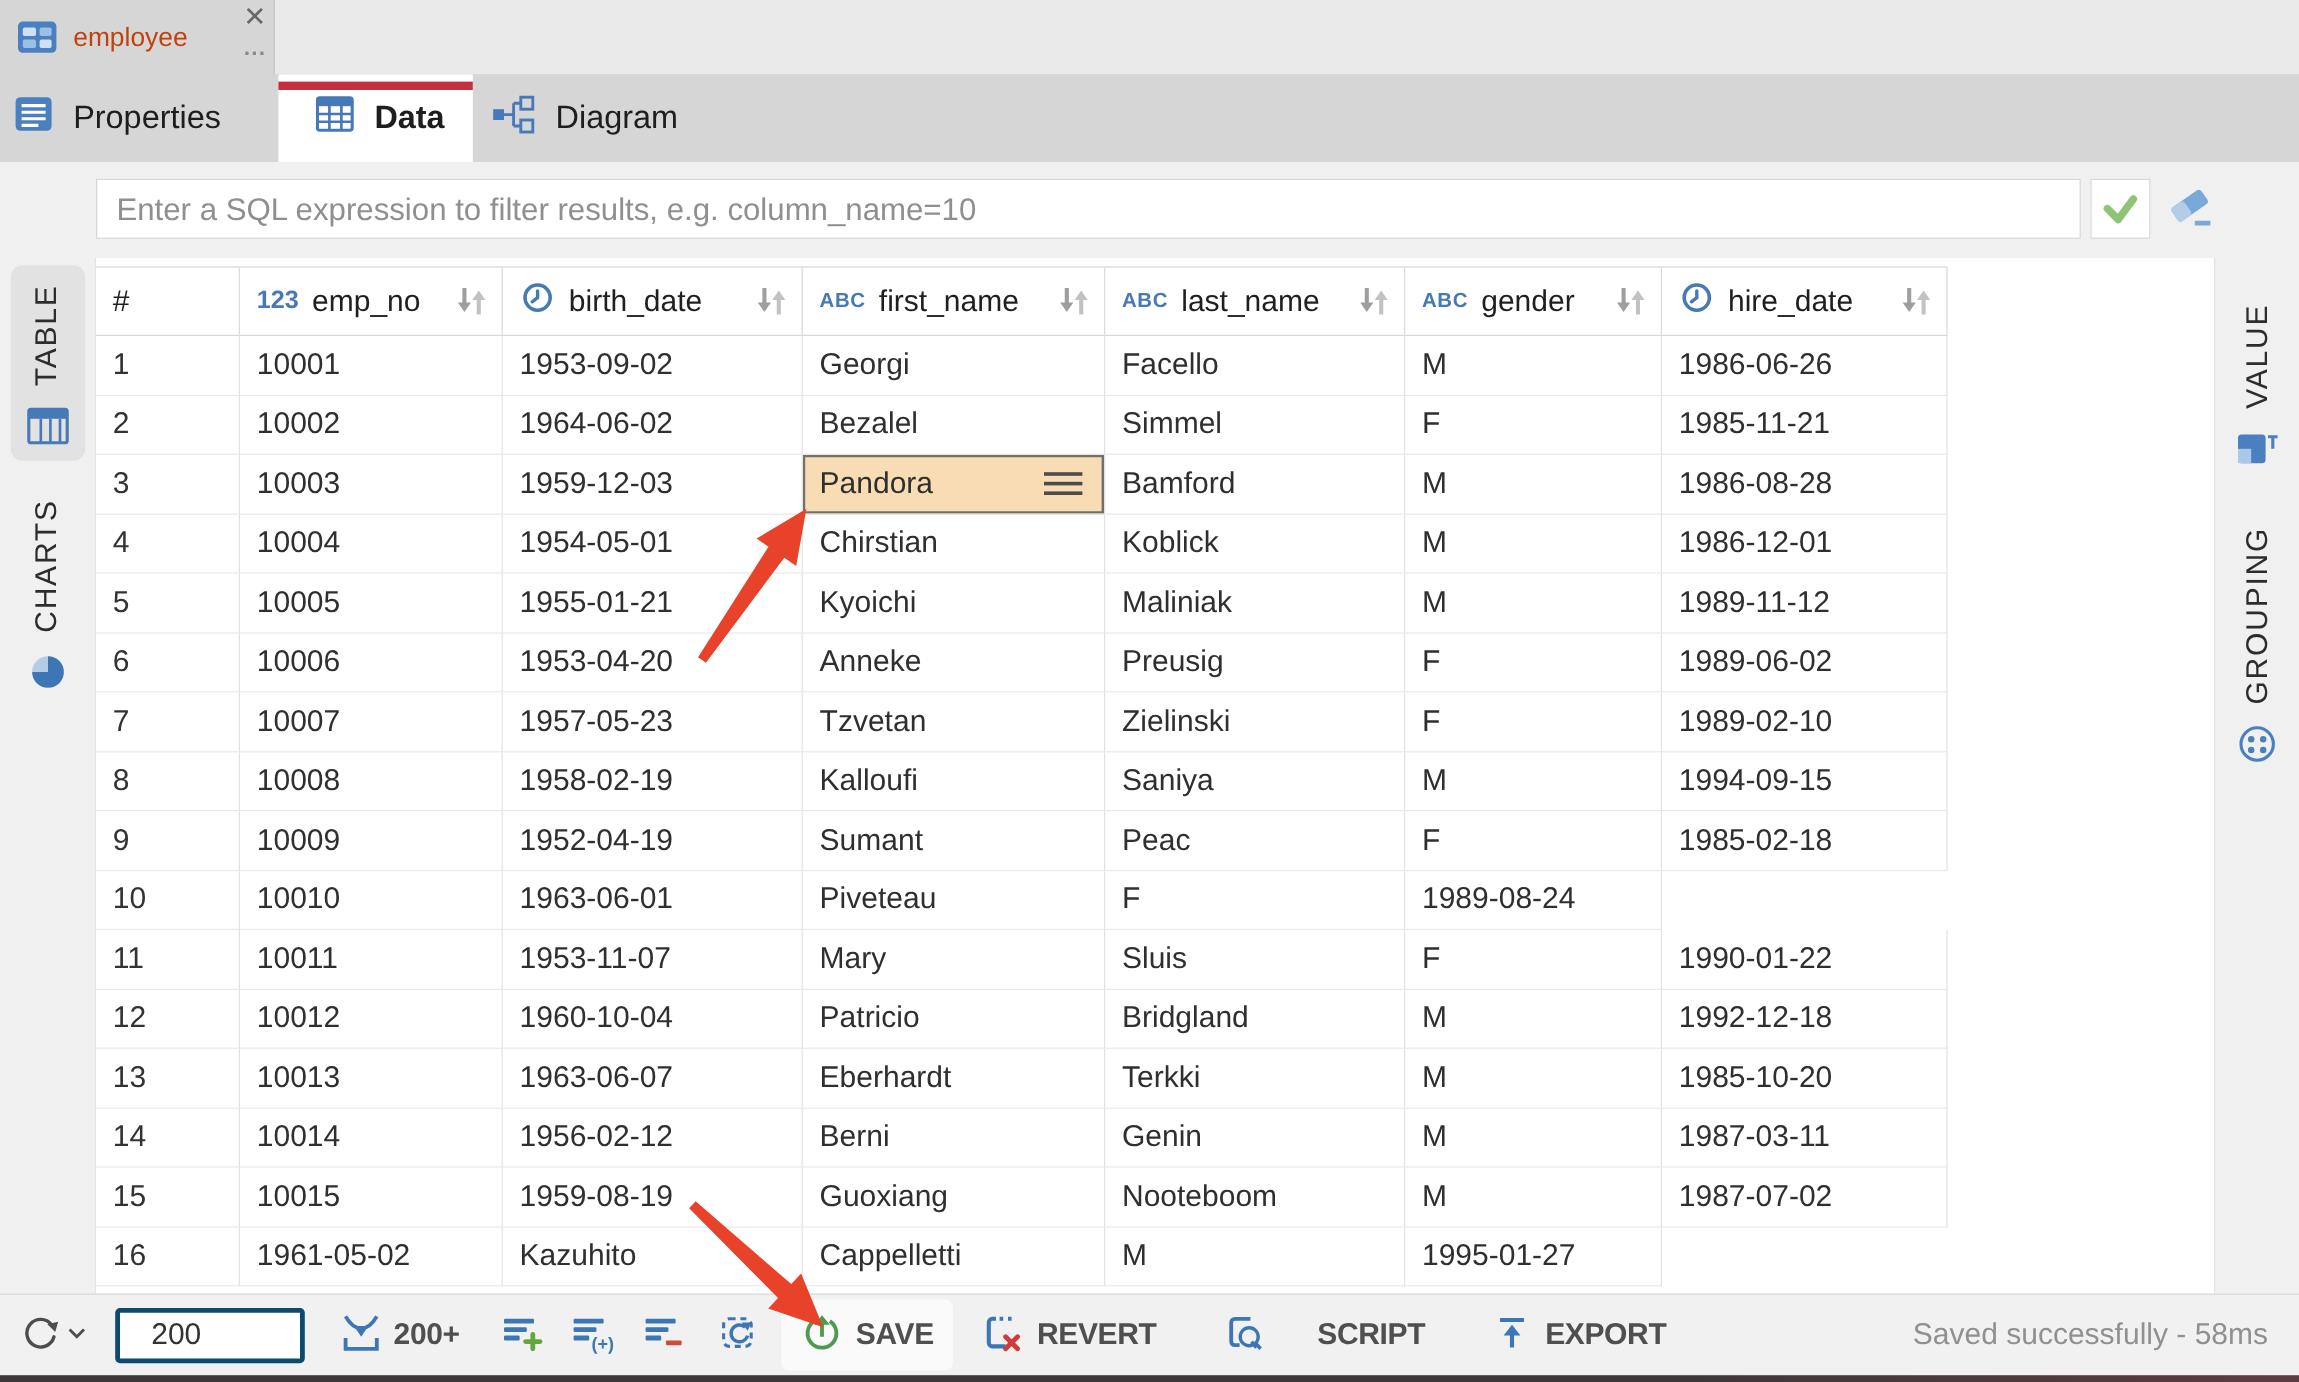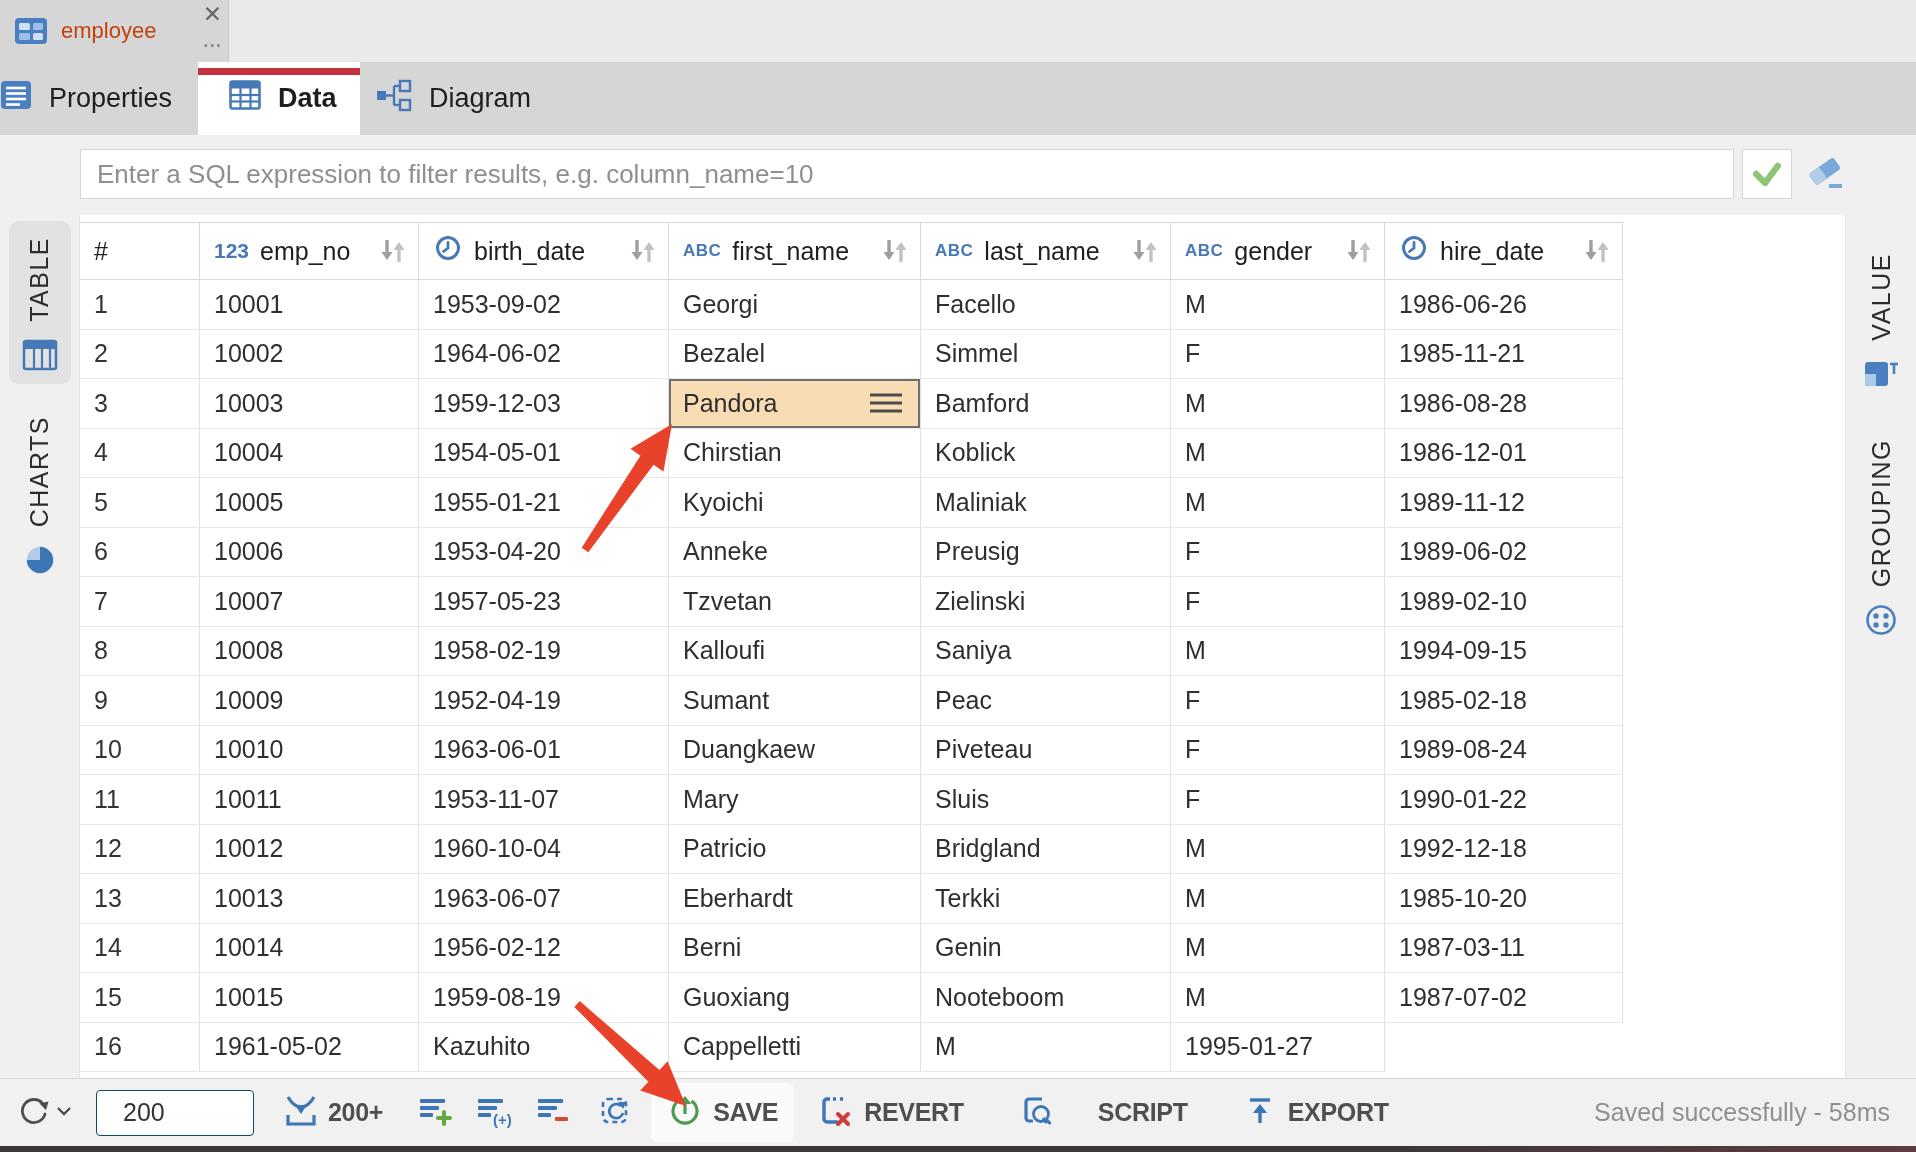--- a/index.html
+++ b/index.html
@@ -11,21 +11,21 @@
   .file-tab{position:absolute;left:0;top:0;width:228px;height:62px;background:#d6d6d6;display:flex;align-items:center;border-right:1px solid #c6c6c6;}
   .file-tab-icon{margin-left:14px;display:flex;}
   .file-tab-title{margin-left:13px;font-size:22px;font-weight:normal;color:#c2410c;}
   .file-tab-close{position:absolute;right:6px;top:0px;font-size:23px;color:#666;line-height:28px;}
   .file-tab-more{position:absolute;right:6px;top:30px;color:#8a8a8a;font-size:19px;font-weight:bold;letter-spacing:1px;line-height:22px;}
 
   
   .tabs-bar{position:absolute;top:62px;left:0;right:0;height:73px;background:#d6d6d6;border-bottom:1px solid #c9c9c9;display:flex;}
   .etab{height:100%;display:flex;align-items:center;box-sizing:border-box;font-size:27px;color:#1e1e1e;position:relative;}
   .etab .lbl{margin-left:17px;}
-  .etab-properties{width:198px;padding-left:0;}
+  .etab-properties{width:232px;padding-left:12px;}
   .etab-data{width:162px;padding-left:31px;background:#fff;font-weight:bold;}
   .etab-data::before{content:'';position:absolute;top:6px;left:0;right:0;height:7px;background:#c5303f;}
   .etab-diagram{width:225px;padding-left:15px;}
 
   
   .filter-strip{position:absolute;top:135px;left:0;right:0;height:80px;background:#f0f0f0;border-bottom:1px solid #e4e4e4;}
   .filter-input{position:absolute;left:80px;top:14px;width:1654px;height:50px;box-sizing:border-box;background:#fff;
     border:1px solid #d6d6d6;font-size:26px;color:#555;padding:0 16px;font-family:"Liberation Sans",sans-serif;}
   .filter-input::placeholder{color:#8f8f8f;opacity:1;}
   .filter-apply{position:absolute;left:1742px;top:14px;width:50px;height:50px;box-sizing:border-box;background:#fff;
@@ -61,21 +61,21 @@
   .tcell.rownum{color:#333;}
   .tcell.highlighted{background:#f8dcb4;box-shadow:inset 0 0 0 2px #707070;z-index:1;}
   .burger{position:absolute;right:18px;top:50%;transform:translateY(-50%);display:flex;flex-direction:column;gap:5px;}
   .burger i{display:block;width:32px;height:3px;background:#4c4c4c;}
 
   
   .toolbar{position:absolute;left:0;right:0;bottom:6px;height:68px;background:#f1f1f1;border-top:1px solid #d8d8d8;
     display:flex;align-items:center;box-sizing:border-box;}
   .tb-ic{display:flex;align-items:center;background:none;border:none;padding:0;}
   .tb-refresh{margin-left:16px;gap:4px;}
-  .row-limit{margin-left:24px;width:158px;height:46px;box-sizing:border-box;background:#fff;border:1px solid #0c4a6e;border-radius:4px;
+  .row-limit{margin-left:24px;width:158px;height:46px;box-sizing:border-box;background:#fff;border:4px solid #0c4a6e;border-radius:4px;
     font-size:25px;color:#333;padding-left:26px;font-family:"Liberation Sans",sans-serif;}
   .tb-fetch{margin-left:28px;gap:8px;}
   .tb-label{font-size:25px;font-weight:bold;color:#4f4f4f;letter-spacing:-0.3px;}
   .tb-add{margin-left:34px;} .tb-dup{margin-left:20px;} .tb-del{margin-left:20px;} .tb-sync{margin-left:24px;}
   .tb-btn{display:flex;align-items:center;gap:10px;background:none;border:none;padding:10px 16px;border-radius:6px;}
   .tb-save{margin-left:16px;background:#fafafa;}
   .tb-revert{margin-left:8px;} .tb-script{margin-left:22px;gap:44px;} .tb-export{margin-left:22px;}
   .status{margin-left:auto;margin-right:26px;font-size:25px;color:#909090;}
 
   .bottom-edge{position:absolute;left:0;right:0;bottom:0;height:6px;background:linear-gradient(90deg,#3c3739 0%,#3c3739 72%,#5d3b41 100%);}
@@ -529,23 +529,20 @@
           <div class="tcell rownum">
             <span>10</span>
           </div>
           <div class="tcell">
             <span>10010</span>
           </div>
           <div class="tcell">
             <span>1963-06-01</span>
           </div>
           <div class="tcell">
-            <span>Duangkaew</span>
-          </div>
-          <div class="tcell">
             <span>Piveteau</span>
           </div>
           <div class="tcell">
             <span>F</span>
           </div>
           <div class="tcell">
             <span>1989-08-24</span>
           </div>
         </div>
         <div class="trow">

